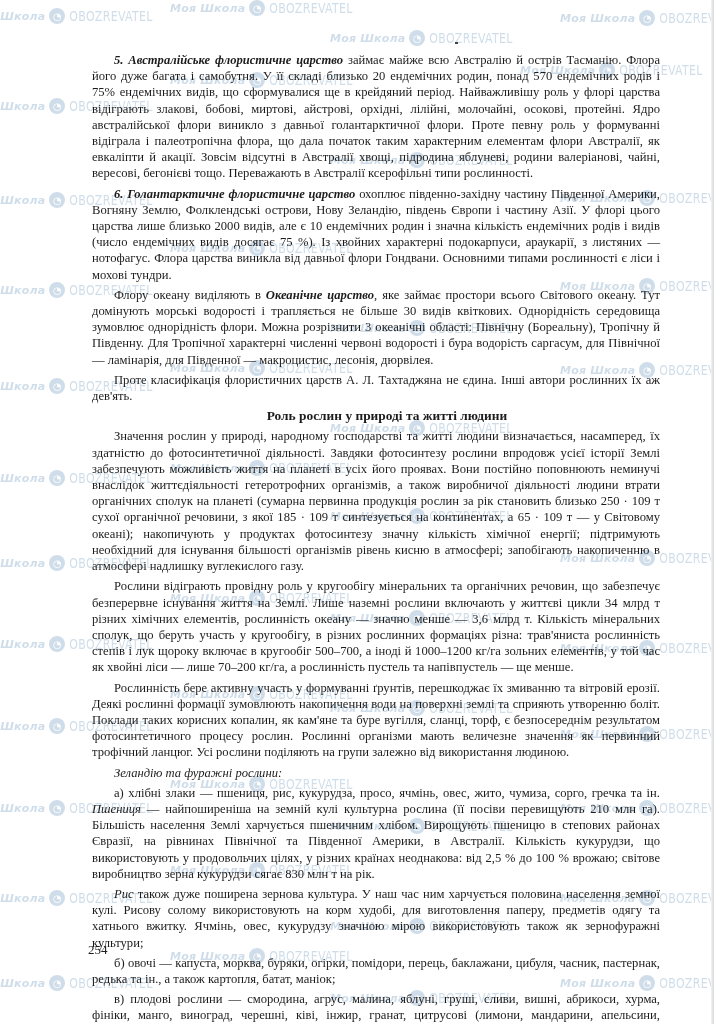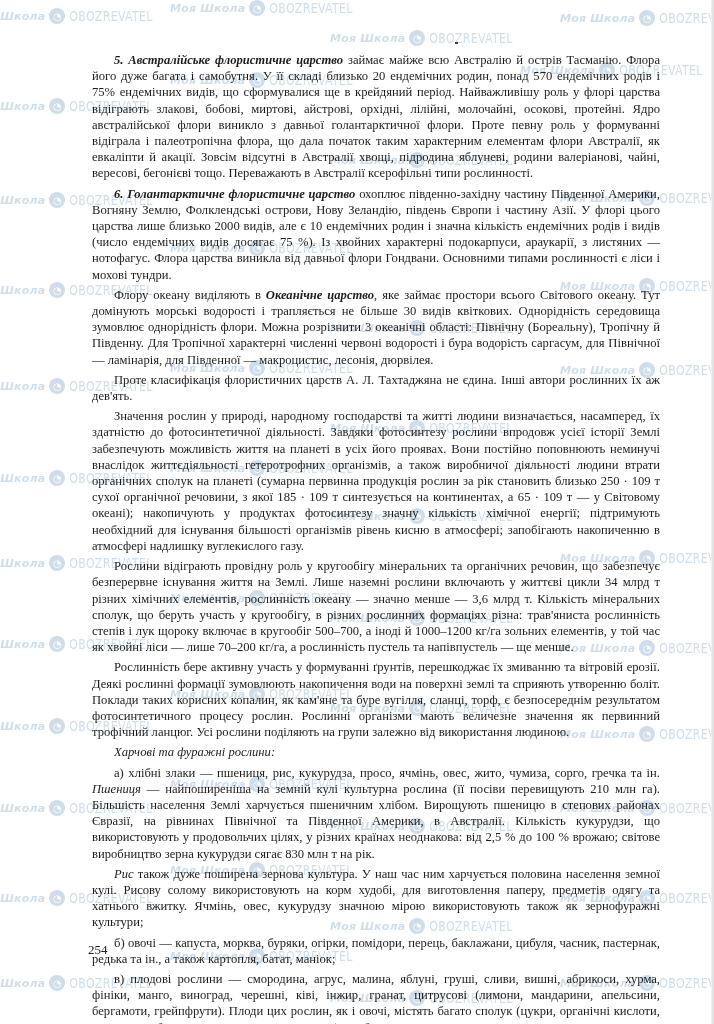--- a/index.html
+++ b/index.html
@@ -270,26 +270,27 @@
 
   <div class="content">
     <p><span class="bi">5. </span><span class="bi">Австралійське флористичне царство</span><span> займає майже всю Австралію й острів Тасманію. Флора його дуже багата і самобутня. У її складі близько 20 ендемічних родин, понад 570 ендемічних родів і 75% ендемічних видів, що сформувалися ще в крейдяний період. Найважливішу роль у флорі царства відіграють злакові, бобові, миртові, айстрові, орхідні, лілійні, молочайні, осокові, протейні. Ядро австралійської флори виникло з давньої голантарктичної флори. Проте певну роль у формуванні відіграла і палеотропічна флора, що дала початок таким характерним елементам флори Австралії, як евкаліпти й акації. Зовсім відсутні в Австралії хвощі, підродина яблуневі, родини валеріанові, чайні, вересові, бегонієві тощо. Переважають в Австралії ксерофільні типи рослинності.</span></p>
 
     <p><span class="bi">6. </span><span class="bi">Голантарктичне флористичне царство</span><span> охоплює південно-західну частину Південної Америки, Вогняну Землю, Фолклендські острови, Нову Зеландію, південь Європи і частину Азії. У флорі цього царства лише близько 2000 видів, але є 10 ендемічних родин і значна кількість ендемічних родів і видів (число ендемічних видів досягає 75 %). Із хвойних характерні подокарпуси, араукарії, з листяних — нотофагус. Флора царства виникла від давньої флори Гондвани. Основними типами рослинності є ліси і мохові тундри.</span></p>
 
     <p><span>Флору океану виділяють в </span><span class="bi">Океанічне царство</span><span>, яке займає простори всього Світового океану. Тут домінують морські водорості і трапляється не більше 30 видів квіткових. Однорідність середовища зумовлює однорідність флори. Можна розрізнити 3 океанічні області: Північну (Бореальну), Тропічну й Південну. Для Тропічної характерні численні червоні водорості і бура водорість саргасум, для Північної — ламінарія, для Південної — макроцистис, лесонія, дюрвілея.</span></p>
 
     <p>Проте класифікація флористичних царств А. Л. Тахтаджяна не єдина. Інші автори рослинних їх аж дев'ять.</p>
 
+    <p class="heading">Роль рослин у природі та житті людини</p>
 
     <p>Значення рослин у природі, народному господарстві та житті людини визначається, насамперед, їх здатністю до фотосинтетичної діяльності. Завдяки фотосинтезу рослини впродовж усієї історії Землі забезпечують можливість життя на планеті в усіх його проявах. Вони постійно поповнюють неминучі внаслідок життєдіяльності гетеротрофних організмів, а також виробничої діяльності людини втрати органічних сполук на планеті (сумарна первинна продукція рослин за рік становить близько 250 · 109 т сухої органічної речовини, з якої 185 · 109 т синтезується на континентах, а 65 · 109 т — у Світовому океані); накопичують у продуктах фотосинтезу значну кількість хімічної енергії; підтримують необхідний для існування більшості організмів рівень кисню в атмосфері; запобігають накопиченню в атмосфері надлишку вуглекислого газу.</p>
     <p>Рослини відіграють провідну роль у кругообігу мінеральних та органічних речовин, що забезпечує безперервне існування життя на Землі. Лише наземні рослини включають у життєві цикли 34 млрд т різних хімічних елементів, рослинність океану — значно менше — 3,6 млрд т. Кількість мінеральних сполук, що беруть участь у кругообігу, в різних рослинних формаціях різна: трав'яниста рослинність степів і лук щороку включає в кругообіг 500–700, а іноді й 1000–1200 кг/га зольних елементів, у той час як хвойні ліси — лише 70–200 кг/га, а рослинність пустель та напівпустель — ще менше.</p>
     <p>Рослинність бере активну участь у формуванні ґрунтів, перешкоджає їх змиванню та вітровій ерозії. Деякі рослинні формації зумовлюють накопичення води на поверхні землі та сприяють утворенню боліт. Поклади таких корисних копалин, як кам'яне та буре вугілля, сланці, торф, є безпосереднім результатом фотосинтетичного процесу рослин. Рослинні організми мають величезне значення як первинний трофічний ланцюг. Усі рослини поділяють на групи залежно від використання людиною.</p>
 
-    <p class="it">Харчові та фуражні рослини:</p>
+    <p class="it">Зеландію та фуражні рослини:</p>
 
     <p><span>а) хлібні злаки — пшениця, рис, кукурудза, просо, ячмінь, овес, жито, чумиза, сорго, гречка та ін. </span><span class="it">Пшениця</span><span> — найпоширеніша на земній кулі культурна рослина (її посіви перевищують 210 млн га). Більшість населення Землі харчується пшеничним хлібом. Вирощують пшеницю в степових районах Євразії, на рівнинах Північної та Південної Америки, в Австралії. Кількість кукурудзи, що використовують у продовольчих цілях, у різних країнах неоднакова: від 2,5 % до 100 % врожаю; світове виробництво зерна кукурудзи сягає 830 млн т на рік.</span></p>
 
     <p><span class="it">Рис</span><span> також дуже поширена зернова культура. У наш час ним харчується половина населення земної кулі. Рисову солому використовують на корм худобі, для виготовлення паперу, предметів одягу та хатнього вжитку. Ячмінь, овес, кукурудзу значною мірою використовують також як зернофуражні культури;</span></p>
 
     <p>б) овочі — капуста, морква, буряки, огірки, помідори, перець, баклажани, цибуля, часник, пастернак, редька та ін., а також картопля, батат, маніок;</p>
     <p>в) плодові рослини — смородина, агрус, малина, яблуні, груші, сливи, вишні, абрикоси, хурма, фініки, манго, виноград, черешні, ківі, інжир, гранат, цитрусові (лимони, мандарини, апельсини, бергамоти, грейпфрути). Плоди цих рослин, як і овочі, містять багато сполук (цукри, органічні кислоти, вітаміни, дубильні речовини, мінеральні солі), необхідних для життя людини;</p>
 
   </div>
 

